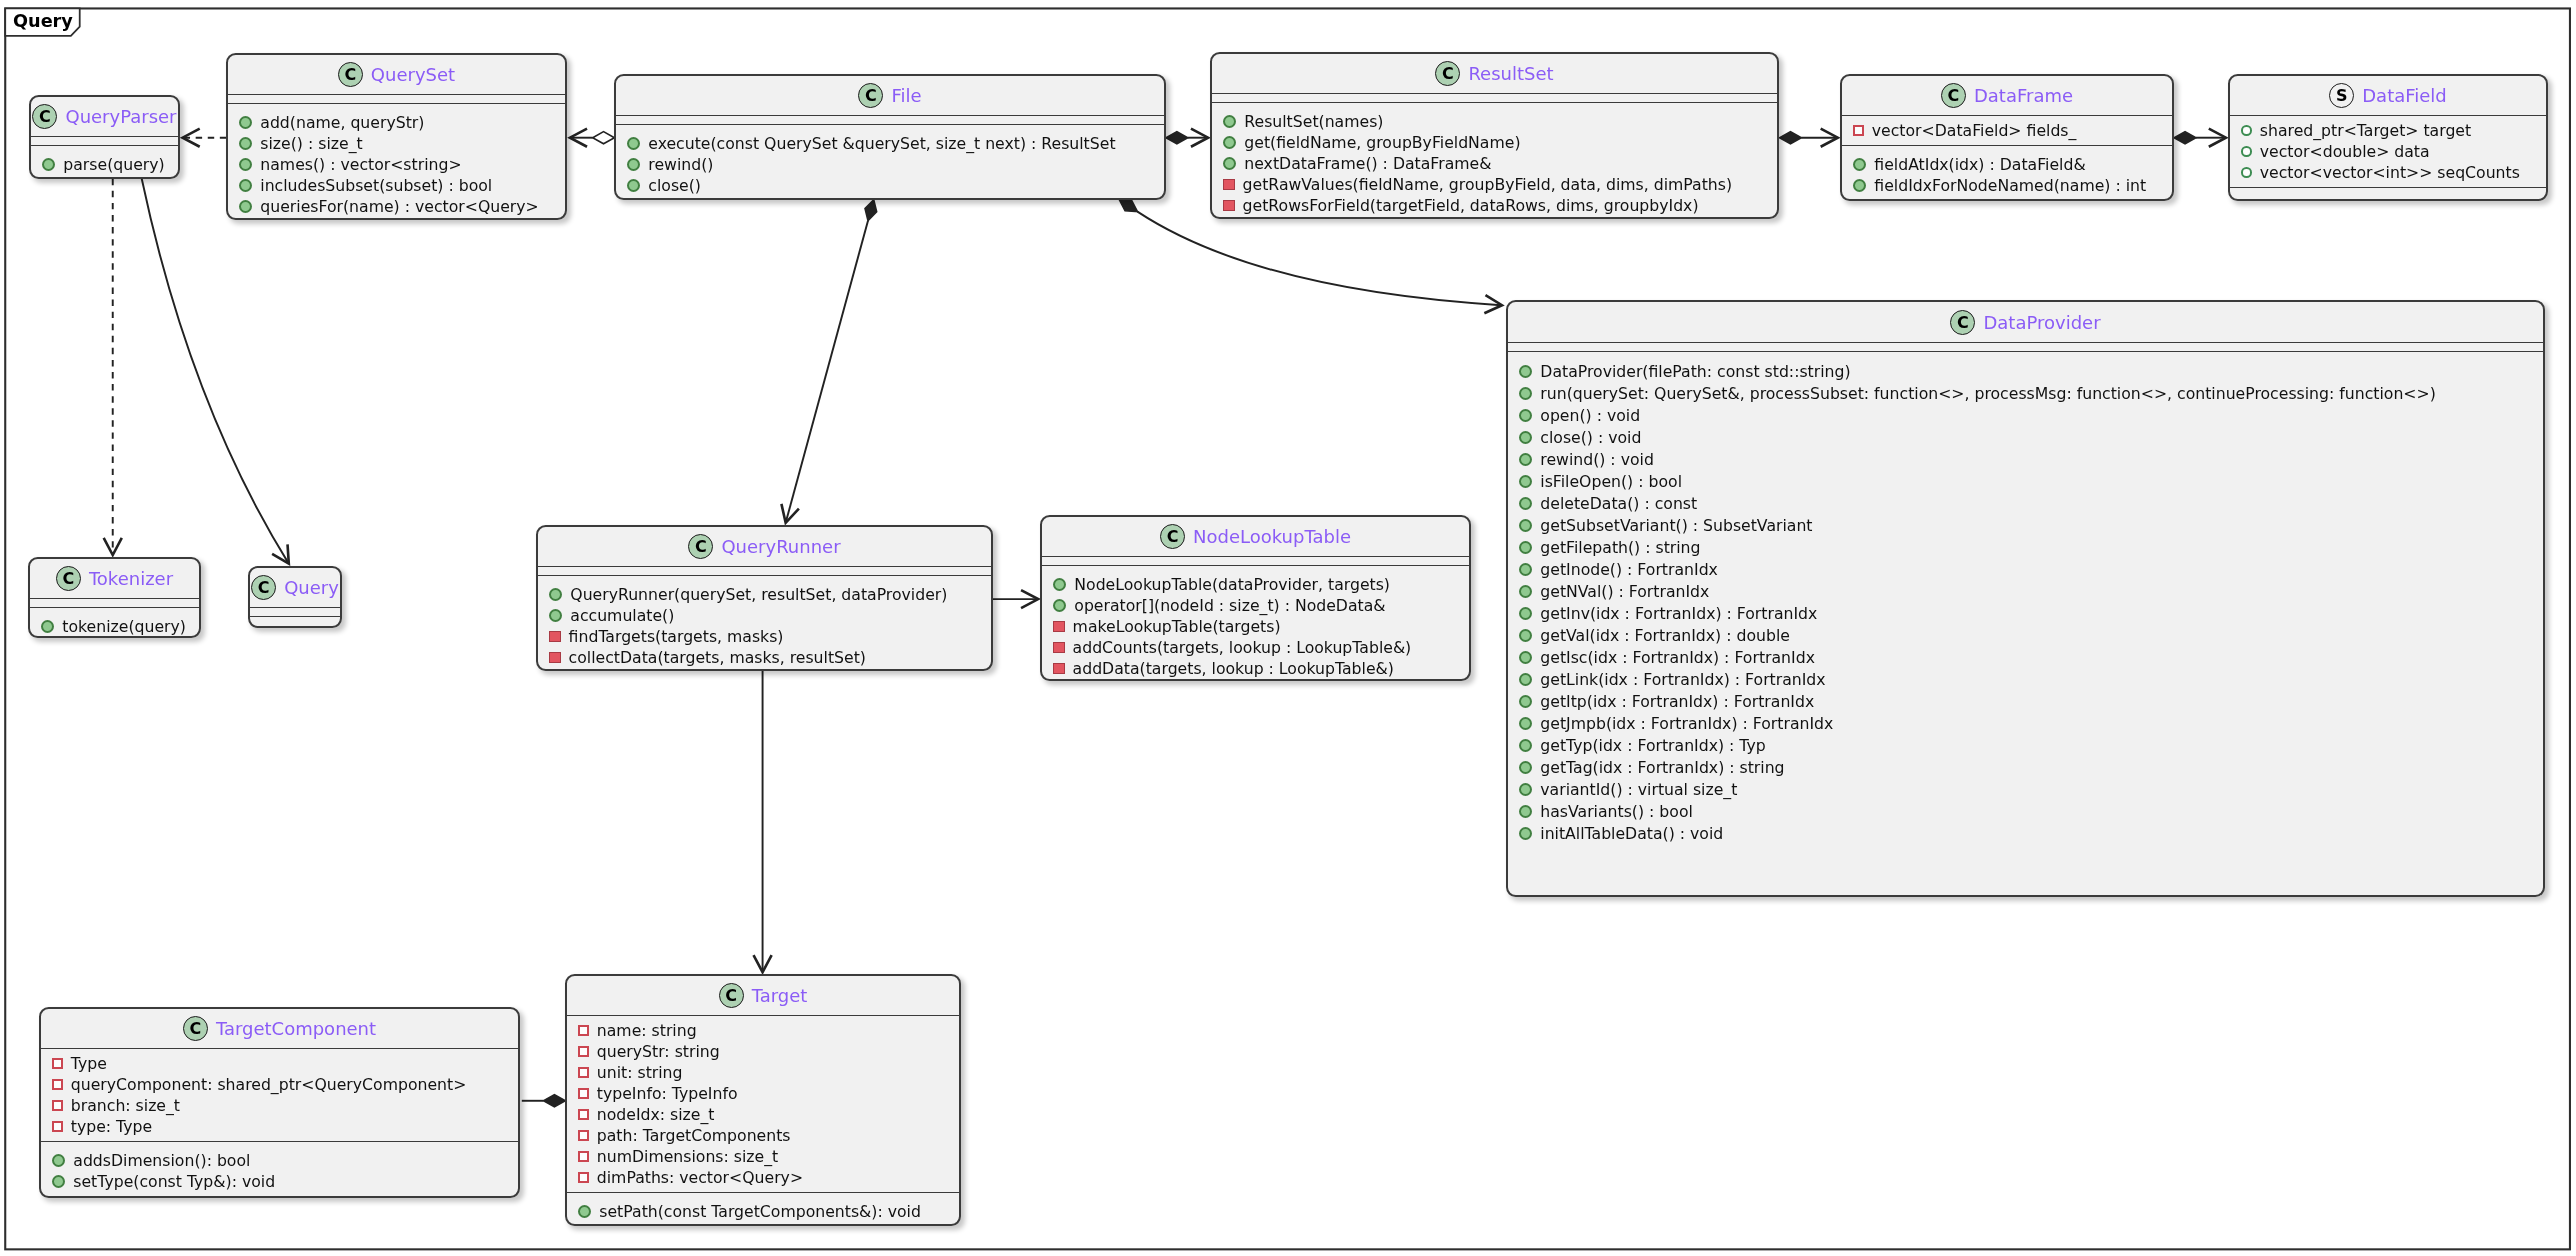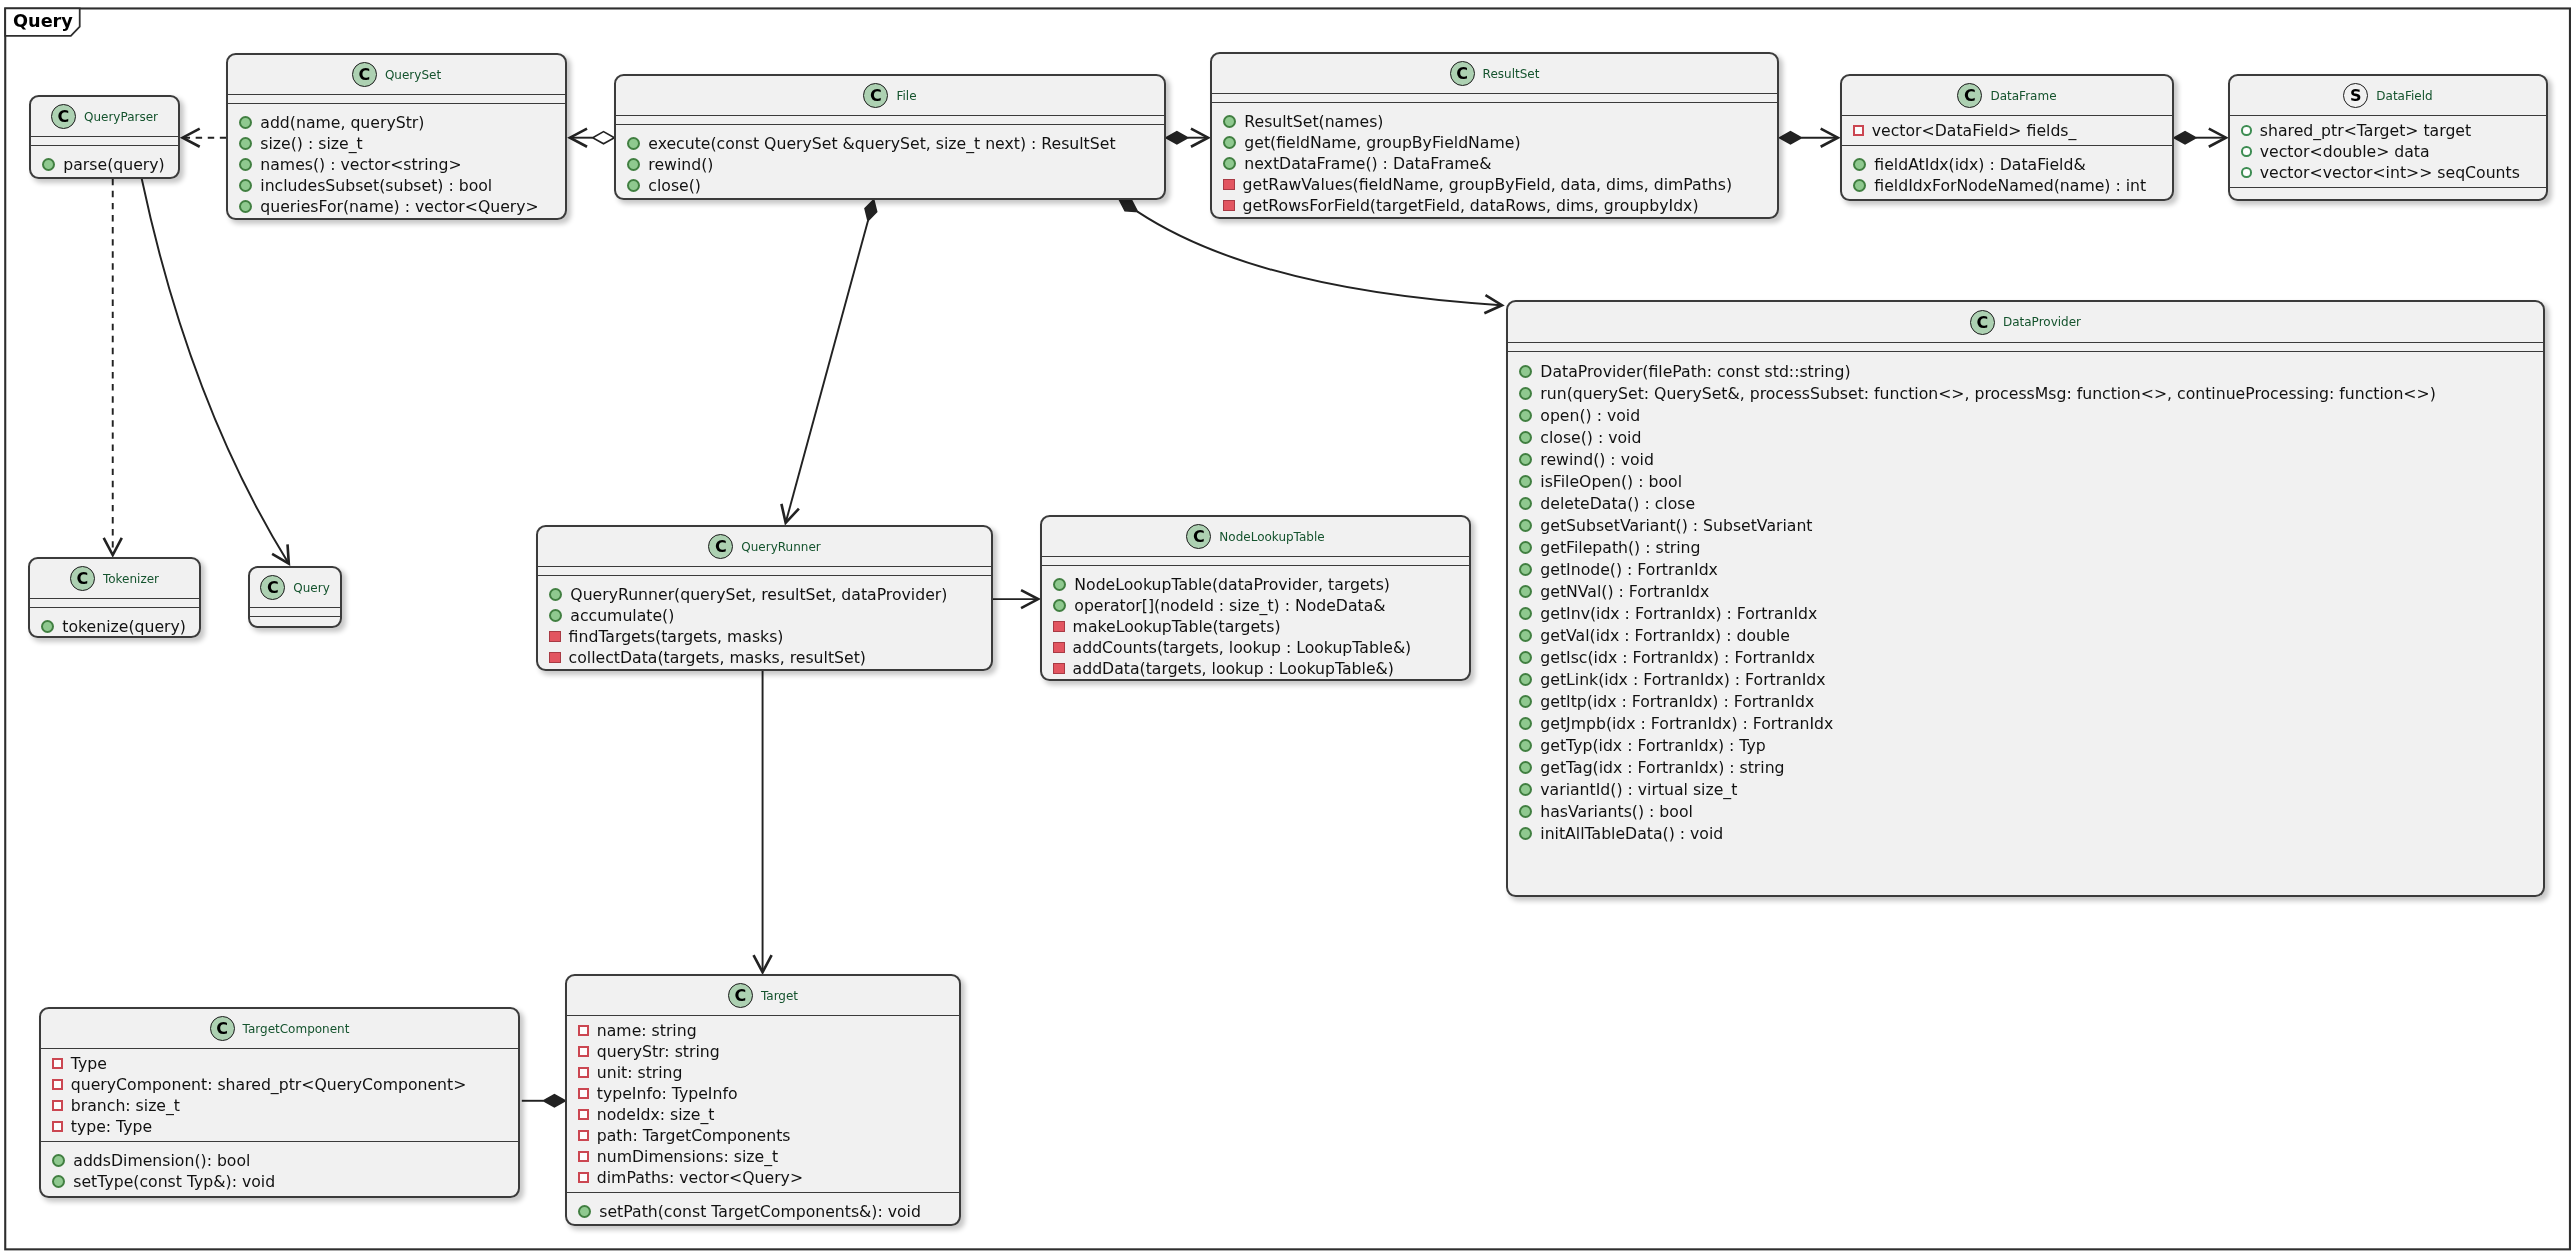--- a/index.html
+++ b/index.html
@@ -22,21 +22,21 @@
     border-bottom:1.3px solid var(--box-border);
   }
   .cls.dense .hdr{flex:0 0 40px;}
   .spot{
     width:25px;height:25px;border-radius:50%;box-sizing:border-box;
     border:1.8px solid #1c1c1c;background:var(--spot-class-fill);
     display:flex;align-items:center;justify-content:center;
     font-weight:bold;font-size:16px;color:#000;
   }
   .spot.struct{background:var(--spot-struct-fill);}
-  .title{font-size:12px;color:#14532d;white-space:nowrap;}
+  .title{font-size:18px;color:#8b5cf6;white-space:nowrap;}
   .fields{border-bottom:1.3px solid var(--box-border);padding:4px 0 4px;}
   .fields.empty{padding:0;flex:0 0 8px;}
   .methods{padding:8px 0 1px;flex:1 1 auto;}
   .methods.empty{flex:0 0 9.7px;padding:0;}
   .row{
     height:21px;display:flex;align-items:center;gap:8px;padding:0 11.3px;
     font-size:15.7px;color:#111;white-space:nowrap;
   }
   .cls.dense .row{height:22px;font-size:15.7px;text-align:right;}
   .ic{flex:0 0 auto;box-sizing:border-box;}
@@ -267,21 +267,21 @@
         <div class="row">
           <span class="ic pubm"></span>
           <span>rewind() : void</span>
         </div>
         <div class="row">
           <span class="ic pubm"></span>
           <span>isFileOpen() : bool</span>
         </div>
         <div class="row">
           <span class="ic pubm"></span>
-          <span>deleteData() :  close</span>
+          <span>deleteData() :  const</span>
         </div>
         <div class="row">
           <span class="ic pubm"></span>
           <span>getSubsetVariant() : SubsetVariant</span>
         </div>
         <div class="row">
           <span class="ic pubm"></span>
           <span>getFilepath() : string</span>
         </div>
         <div class="row">

